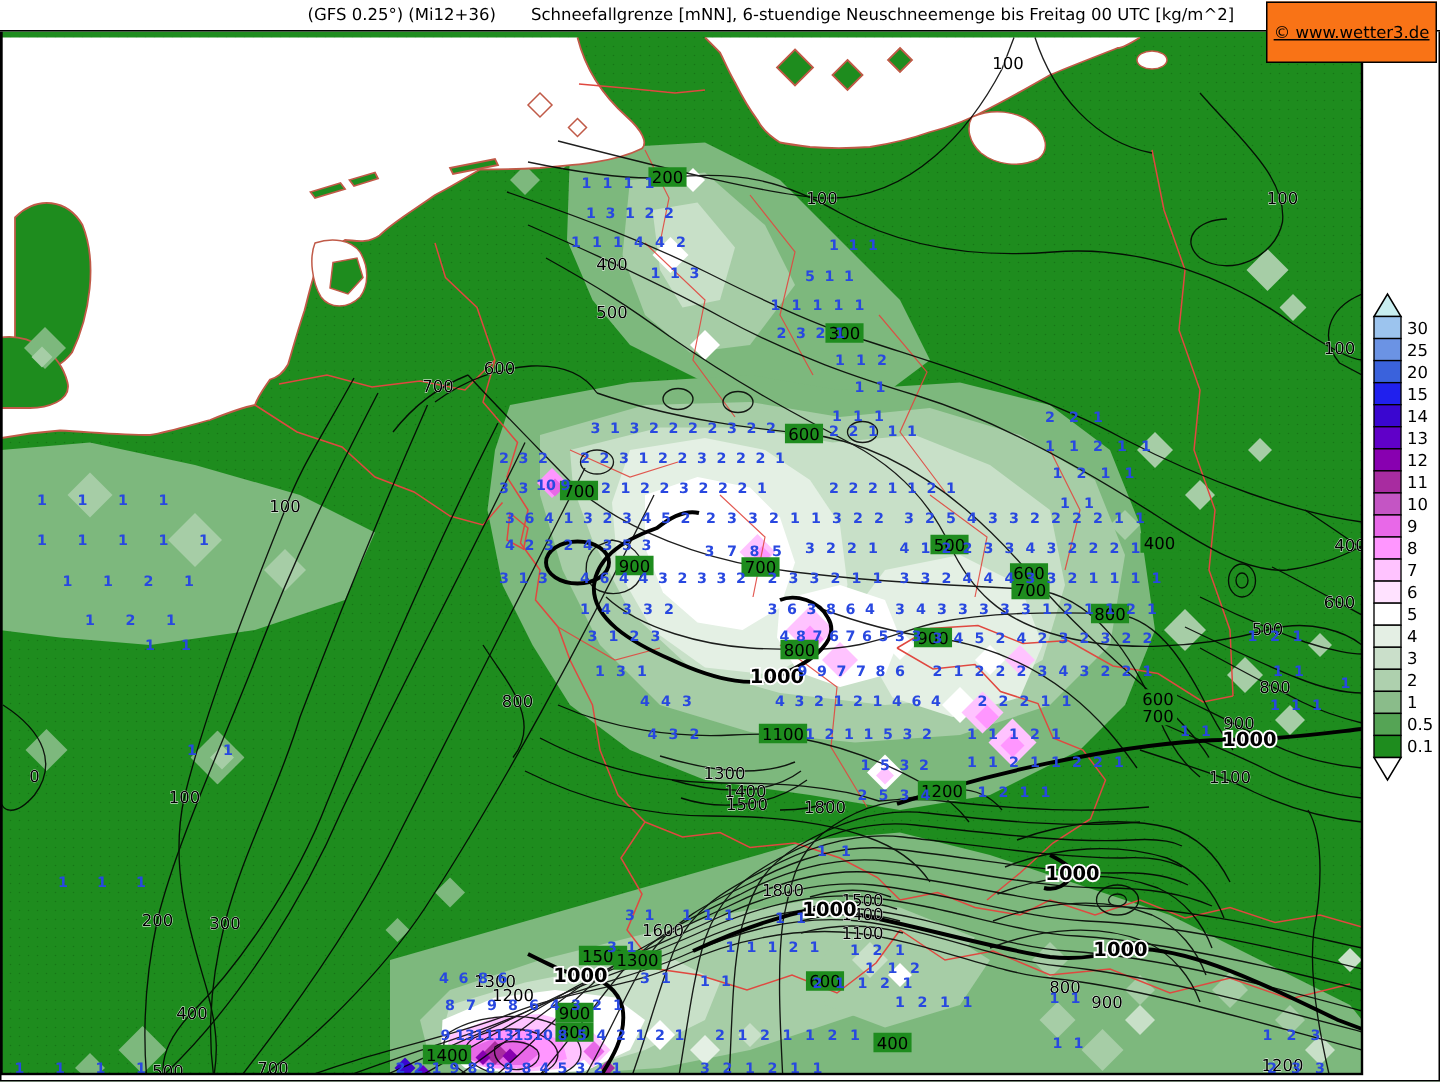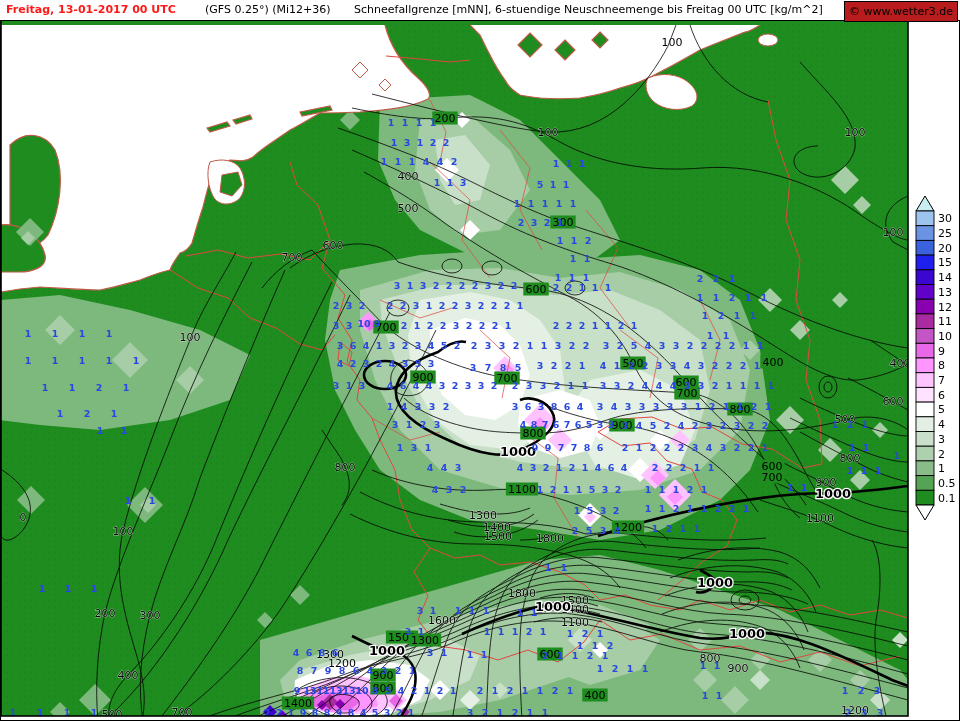--- a/index.html
+++ b/index.html
@@ -4,31 +4,30 @@
 <style>
   html,body{margin:0;padding:0;background:#888;}
   .page{position:relative;width:960px;height:721px;background:#ffffff;overflow:hidden;
         box-shadow:inset 0 0 0 1px #000;font-family:"DejaVu Sans",sans-serif;}
   .hdr{position:absolute;top:0;left:0;width:960px;height:20px;background:#fff;
        border-bottom:1px solid #000;z-index:5;font-size:11px;line-height:19px;white-space:nowrap;}
   .h-date{position:absolute;left:6px;color:#ff1818;font-weight:bold;}
   .h-model{position:absolute;left:205px;color:#000;text-align:right;}
   .h-title{position:absolute;left:354px;color:#000;}
   .h-copy{position:absolute;right:2px;top:1px;height:15px;line-height:15px;border:1px solid #000;
-          background:#b91c1c;padding:2px 4px;font-size:11px;}
+          background:#f97316;padding:12px 4px;font-size:11px;text-decoration:underline;}
   svg text{font-family:"DejaVu Sans",sans-serif;}
   .mapsvg{position:absolute;top:0;left:0;z-index:1;}
 </style>
 </head>
 <body>
 
 <div class="page">
 
   <div class="hdr">
-    <span class="h-date">Freitag, 13-01-2017  00 UTC</span>
     <span class="h-model">(GFS 0.25°) (Mi12+36)</span>
     <span class="h-title">Schneefallgrenze [mNN], 6-stuendige Neuschneemenge bis Freitag 00 UTC [kg/m^2]</span>
     <span class="h-copy">© www.wetter3.de</span>
   </div>
 
   <svg class="mapsvg" id="map-svg" width="960" height="721" viewBox="0 0 960 721" xmlns="http://www.w3.org/2000/svg">
     <defs>
       <clipPath id="mapclip">
           <rect x="1" y="20" width="907" height="696"></rect>
         </clipPath>

